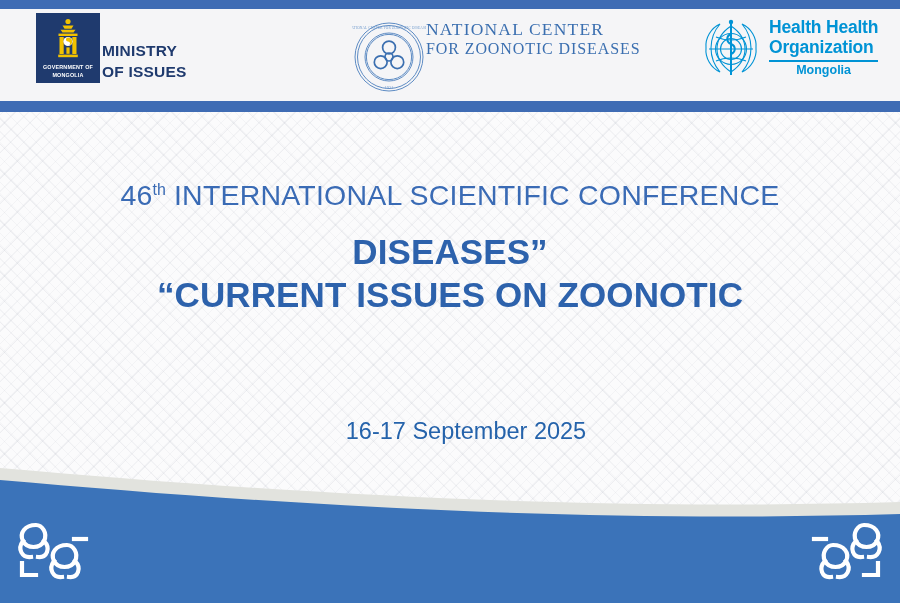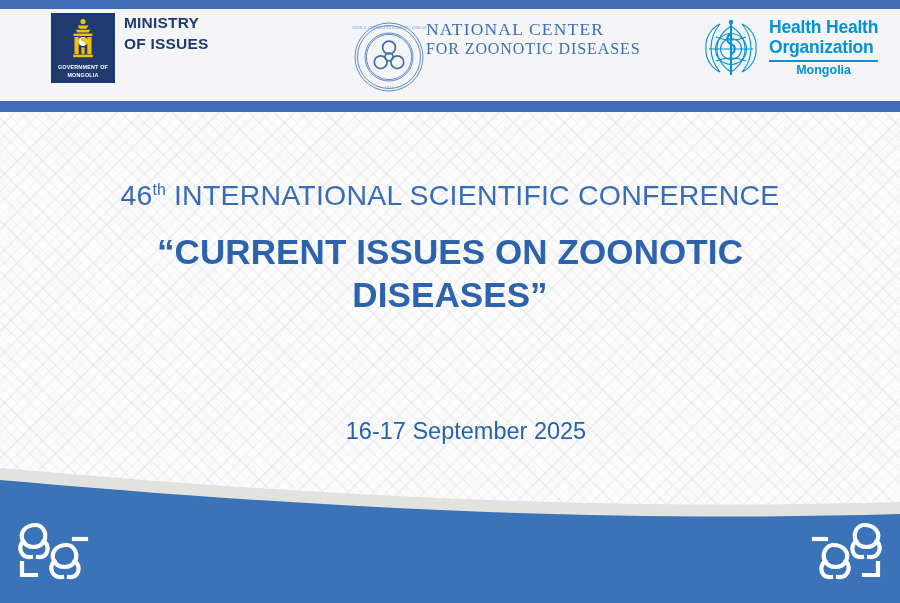--- a/index.html
+++ b/index.html
@@ -28,21 +28,21 @@
     background:#f5f5f7;
   }
   .header-rule{
     position:absolute;left:0;top:101px;width:900px;height:11px;
     background:#3f6cb4;
   }
 
   
   .moh{
     position:absolute;left:36px;top:13px;
-    display:flex;align-items:flex-start;gap:9px;margin-left:15px;
+    display:flex;align-items:flex-end;gap:2px;
   }
   .moh-emblem{
     width:64px;height:70px;background:#1f3a6e;
     position:relative;
     display:flex;flex-direction:column;align-items:center;
     justify-content:flex-end;padding-bottom:4px;box-sizing:border-box;
   }
   .moh-emblem .soyombo{
     position:absolute;left:0;right:0;top:4px;
     display:flex;justify-content:center;
@@ -243,22 +243,22 @@
     </div>
   </div>
 
   <div class="header-rule"></div>
 
   <div class="body-area"></div>
 
   <div class="title-block">
     <div class="conf-line"><span>46</span><sup>th</sup><span> INTERNATIONAL SCIENTIFIC CONFERENCE</span></div>
     <div class="theme">
+      <div>DISEASES”</div>
       <div>“CURRENT ISSUES ON ZOONOTIC</div>
-      <div>DISEASES”</div>
     </div>
   </div>
 
   <div class="meta">
     <div>16-17 September 2025</div>
   </div>
 
   <div class="wave-layer">
     <svg viewBox="0 0 900 135" preserveAspectRatio="none" aria-hidden="true">
       <path d="M0,0 C250,22 560,44 900,34 L900,60 C560,70 250,48 0,26 Z" fill="#E2E3DE"></path>

